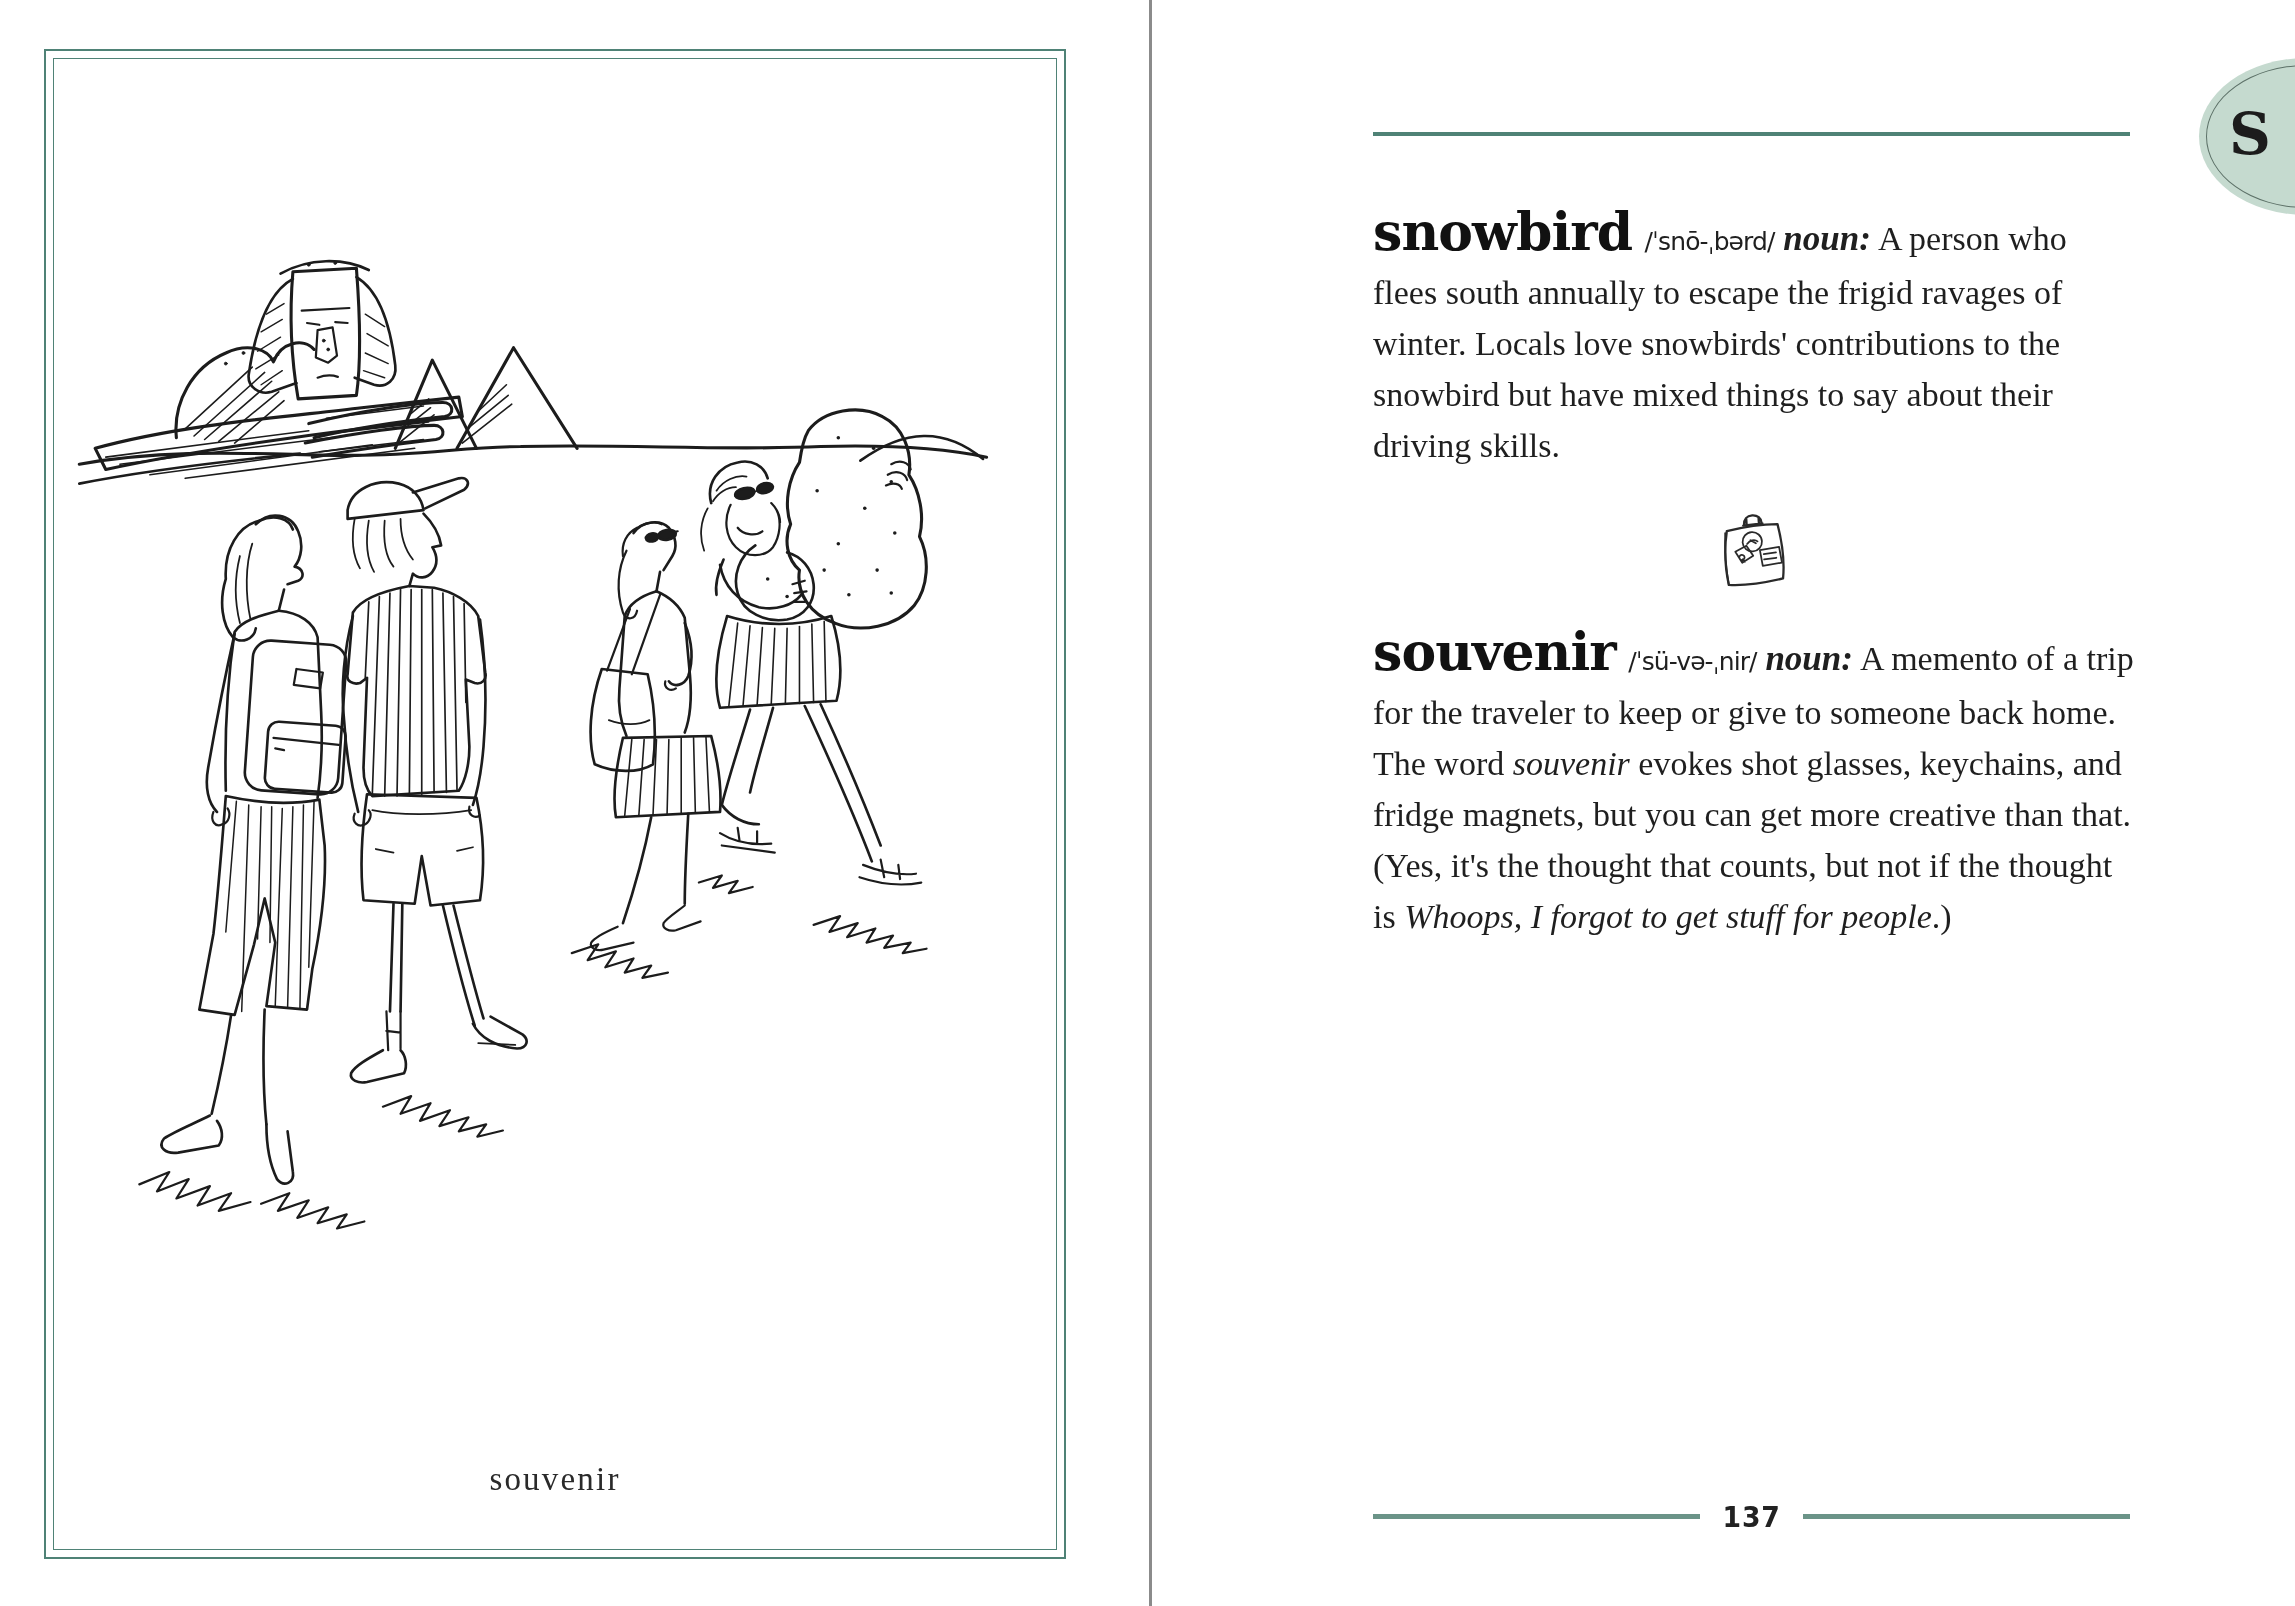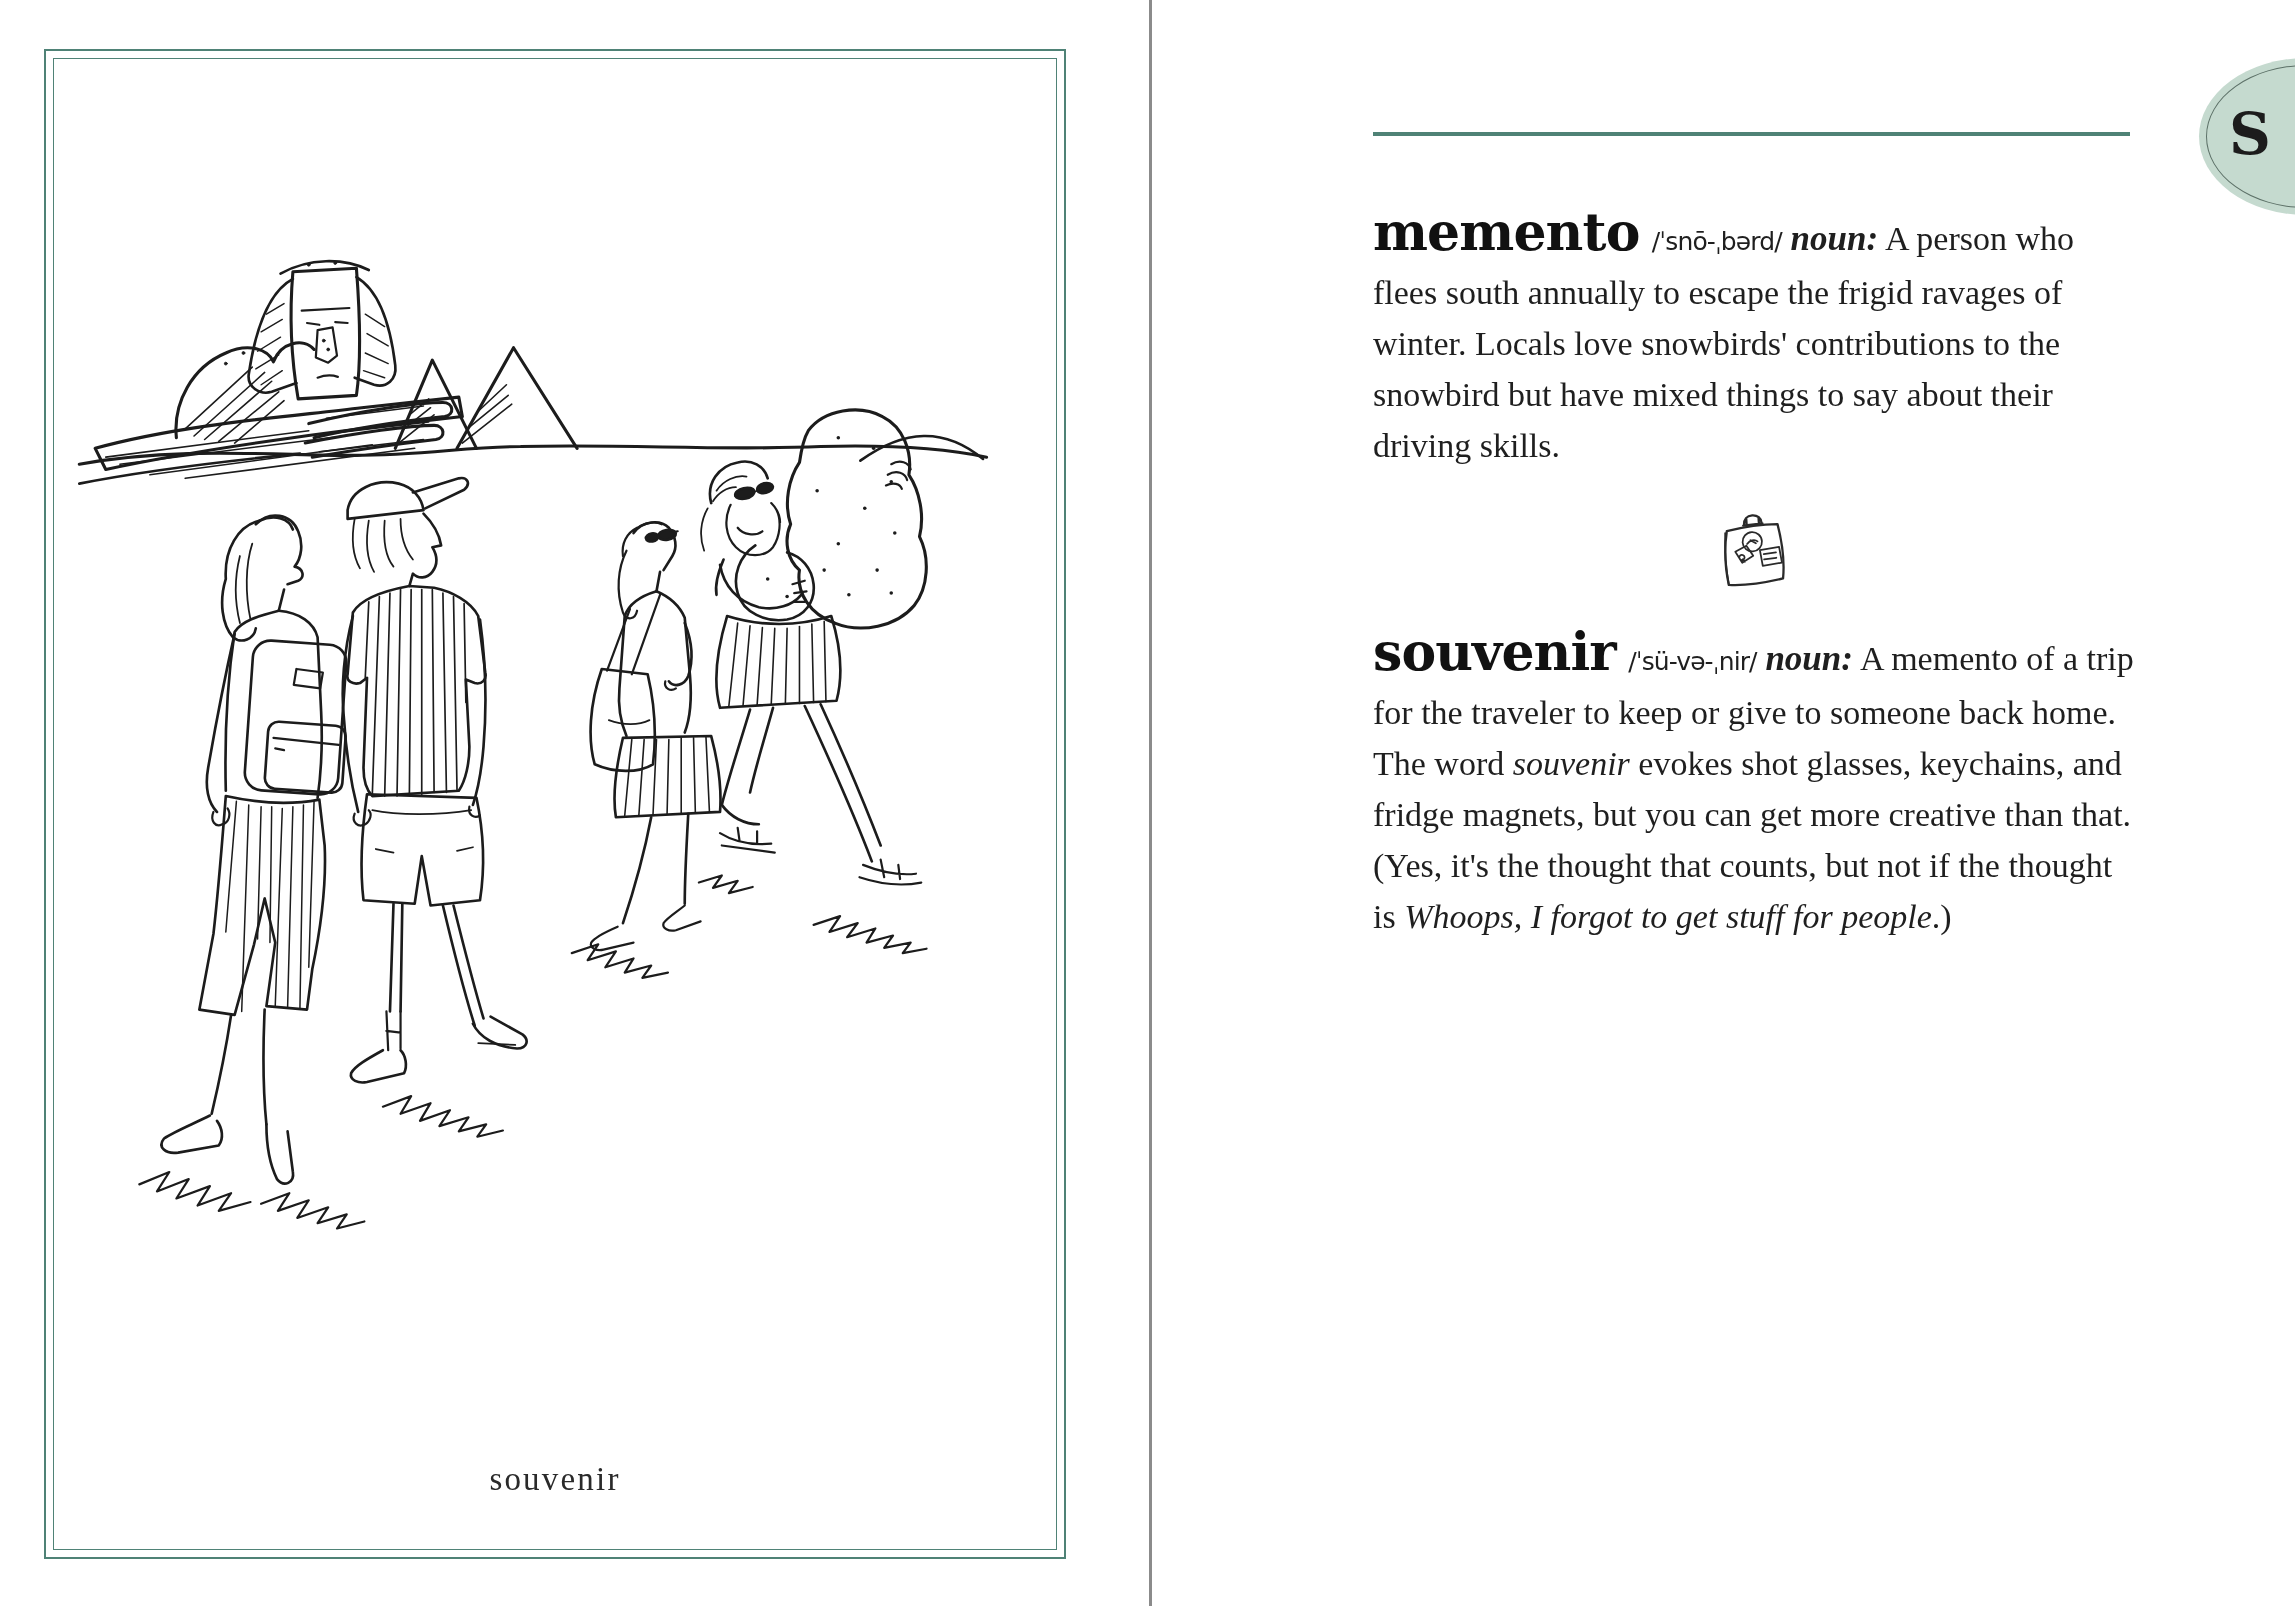--- a/index.html
+++ b/index.html
@@ -295,41 +295,46 @@
   </svg>
 
   <div class="caption">souvenir</div>
 
   <div class="gutter"></div>
 
   <div class="top-rule"></div>
 
   <div class="entries">
 
-    <p class="entry"><span class="headword">memento</span><span class="pron">/ˈsnō-ˌbərd/</span><span class="pos">noun:</span><span class="def"><span>A person who flees south annually to escape the frigid ravages of winter. Locals love snowbirds' contributions to the snowbird but have mixed things to say about their driving skills.</span></span></p>
+    <p class="entry"><span class="headword">snowbird</span><span class="pron">/ˈsnō-ˌbərd/</span><span class="pos">noun:</span><span class="def"><span>A person who flees south annually to escape the frigid ravages of winter. Locals love snowbirds' contributions to the snowbird but have mixed things to say about their driving skills.</span></span></p>
 
     <div class="icon-row">
       <svg width="76" height="81" viewBox="0 0 86 92">
         <g stroke="#2a2a2a" fill="none" stroke-width="2.6" stroke-linecap="round" stroke-linejoin="round" transform="rotate(-4 43 50)">
           <path d="M34 16 C 34 10 38 6 44 6 C 50 6 54 10 54 15 M37 16 L 37 9 M51 16 L 51 9 M33 17 L 55 16"></path>
           <path d="M14 22 C 36 18 58 17 72 18 C 76 40 77 62 74 80 C 50 84 28 85 12 83 C 9 62 10 40 14 22 Z"></path>
           <path d="M12 24 C 10 44 10 64 12 82" stroke-width="2"></path>
           <g stroke-width="2">
             <circle cx="42" cy="36" r="11"></circle>
             <path d="M36 38 c 3 -4 9 -5 12 -2 M40 34 l 6 4"></path>
             <path d="M50 46 l 22 -2 l 2 18 l -22 2 z M54 51 l 14 -1 M54 57 l 14 -1"></path>
             <path d="M22 46 l 13 -6 l 7 12 l -13 7 z M29 50 a 3 3 0 1 0 .1 0 M30 55 l 2 3"></path>
           </g>
         </g>
       </svg>
     </div>
 
     <p class="entry second"><span class="headword">souvenir</span><span class="pron">/ˈsü-və-ˌnir/</span><span class="pos">noun:</span><span class="def"><span>A memento of a trip for the traveler to keep or give to someone back home. The word </span><span class="ital">souvenir</span><span> evokes shot glasses, keychains, and fridge magnets, but you can get more creative than that. (Yes, it's the thought that counts, but not if the thought is </span><span class="ital">Whoops, I forgot to get stuff for people</span><span>.)</span></span></p>
   </div>
 
+  <div class="footer">
+    <div class="rule"></div>
+    <div class="page-num">137</div>
+    <div class="rule"></div>
+  </div>
 
   <div class="tab">
     <div class="ring"></div>
     <div class="letter">S</div>
   </div>
 
 </div>
 
 
 </body></html>

